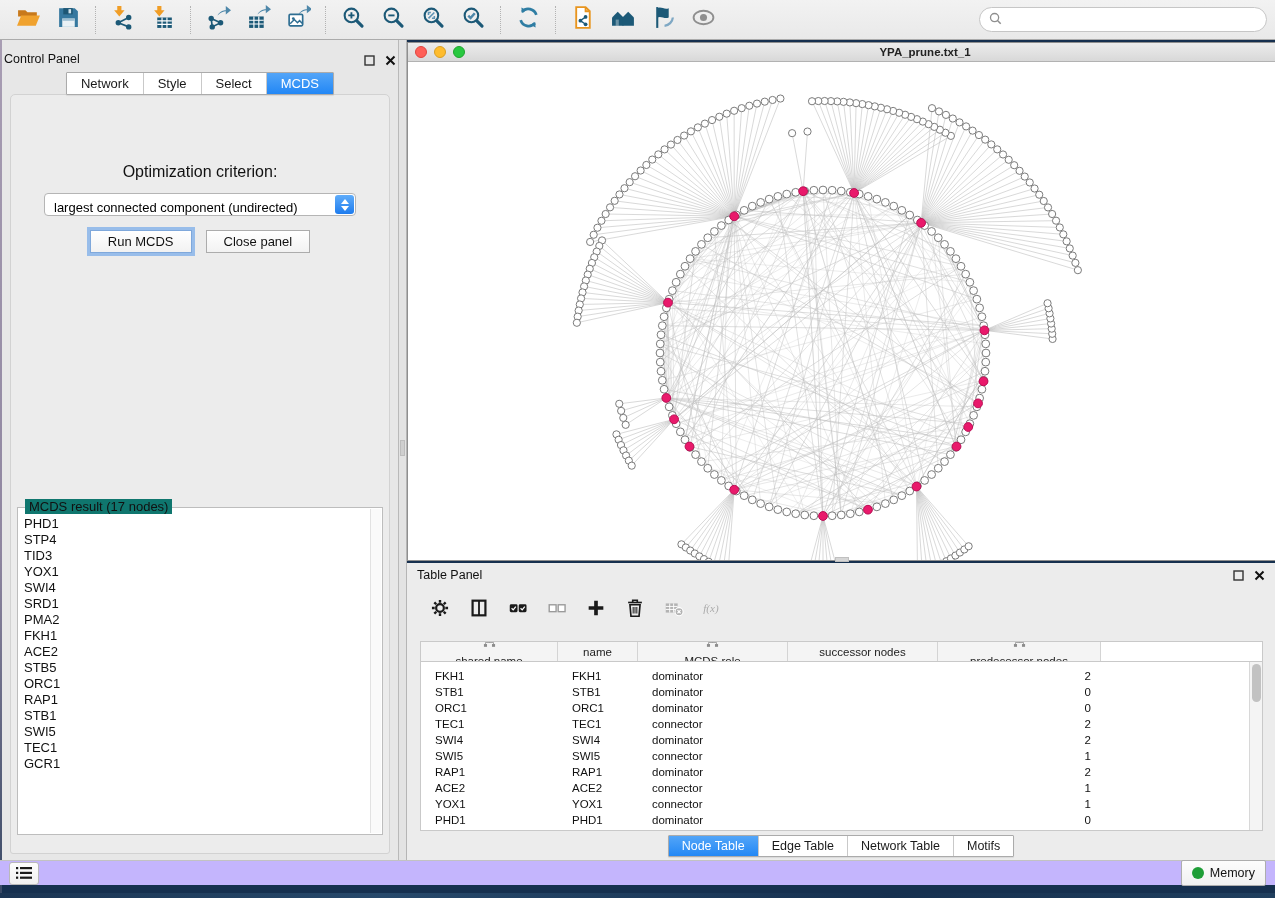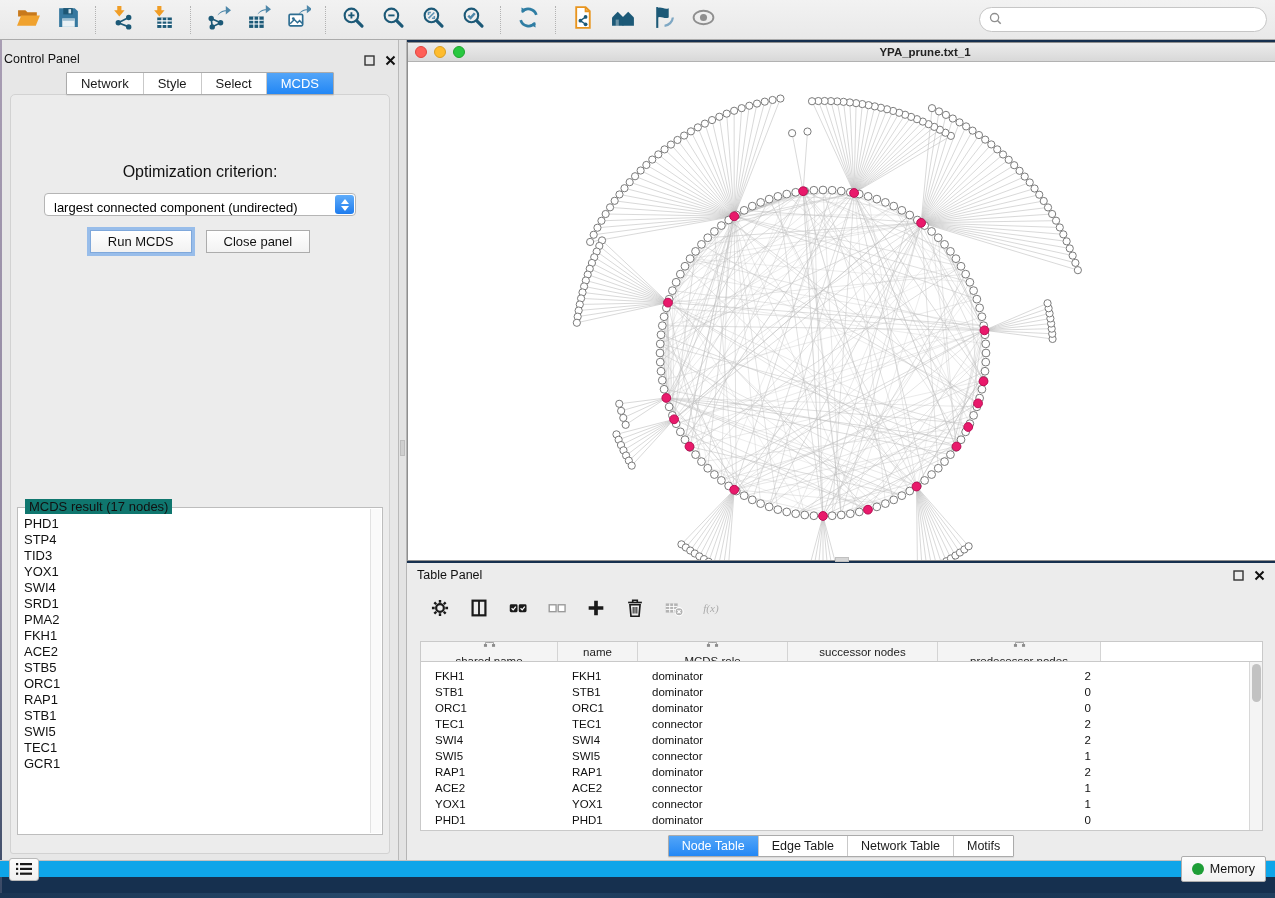--- a/index.html
+++ b/index.html
@@ -67,21 +67,21 @@
   .trow { display:grid; grid-template-columns:137px 80px 150px 150px 163px 1fr; height:16px; font-size:11.5px; color:#111; }
   .td { display:flex; align-items:center; padding:0 14px; overflow:hidden; }
   .td.num { justify-content:flex-end; padding-right:18px;margin-top:28px; }
   .td.num2 { justify-content:flex-end; padding-right:10px; }
   .tv-scroll { position:absolute; right:0; top:20px; bottom:0; width:13px; background:#F4F4F4; border-left:1px solid #D8D8D8; }
   .tv-thumb { position:absolute; top:2px; left:2px; width:9px; height:38px; background:#C2C2C2; border-radius:5px; }
   .tp-tabs { position:absolute; left:0; right:0; top:272px; display:flex; justify-content:center; }
   .tp-tabs .seg-item { padding:3px 13px; font-size:12.5px; }
 
   
-  .statusbar { position:absolute; left:0; top:860px; width:1275px; height:17px; background:#0ea5e9; border-top:1px solid #C2C2C2; display:flex; align-items:center; padding:4px 9px; }
+  .statusbar { position:absolute; left:0; top:860px; width:1275px; height:17px; background:#c4b5fd; border-top:1px solid #C2C2C2; display:flex; align-items:center; padding:12px 9px; }
   .list-btn { width:30px; height:23px; background:linear-gradient(#FDFDFD,#F0F0F0); border:1px solid #B9B9B9; border-radius:3px; display:flex; align-items:center; justify-content:center; }
   .memory-btn { margin-left:auto; height:26px; padding:0 10px; background:linear-gradient(#FDFDFD,#F1F1F1); border:1px solid #ADADAD; border-radius:2px; display:flex; align-items:center; gap:6px; font-size:12.5px; color:#111; }
   .memory-dot { width:12px; height:12px; border-radius:50%; }
 </style>
 </head>
 <body>
 
 <div class="app">
 
   <div class="toolbar">

